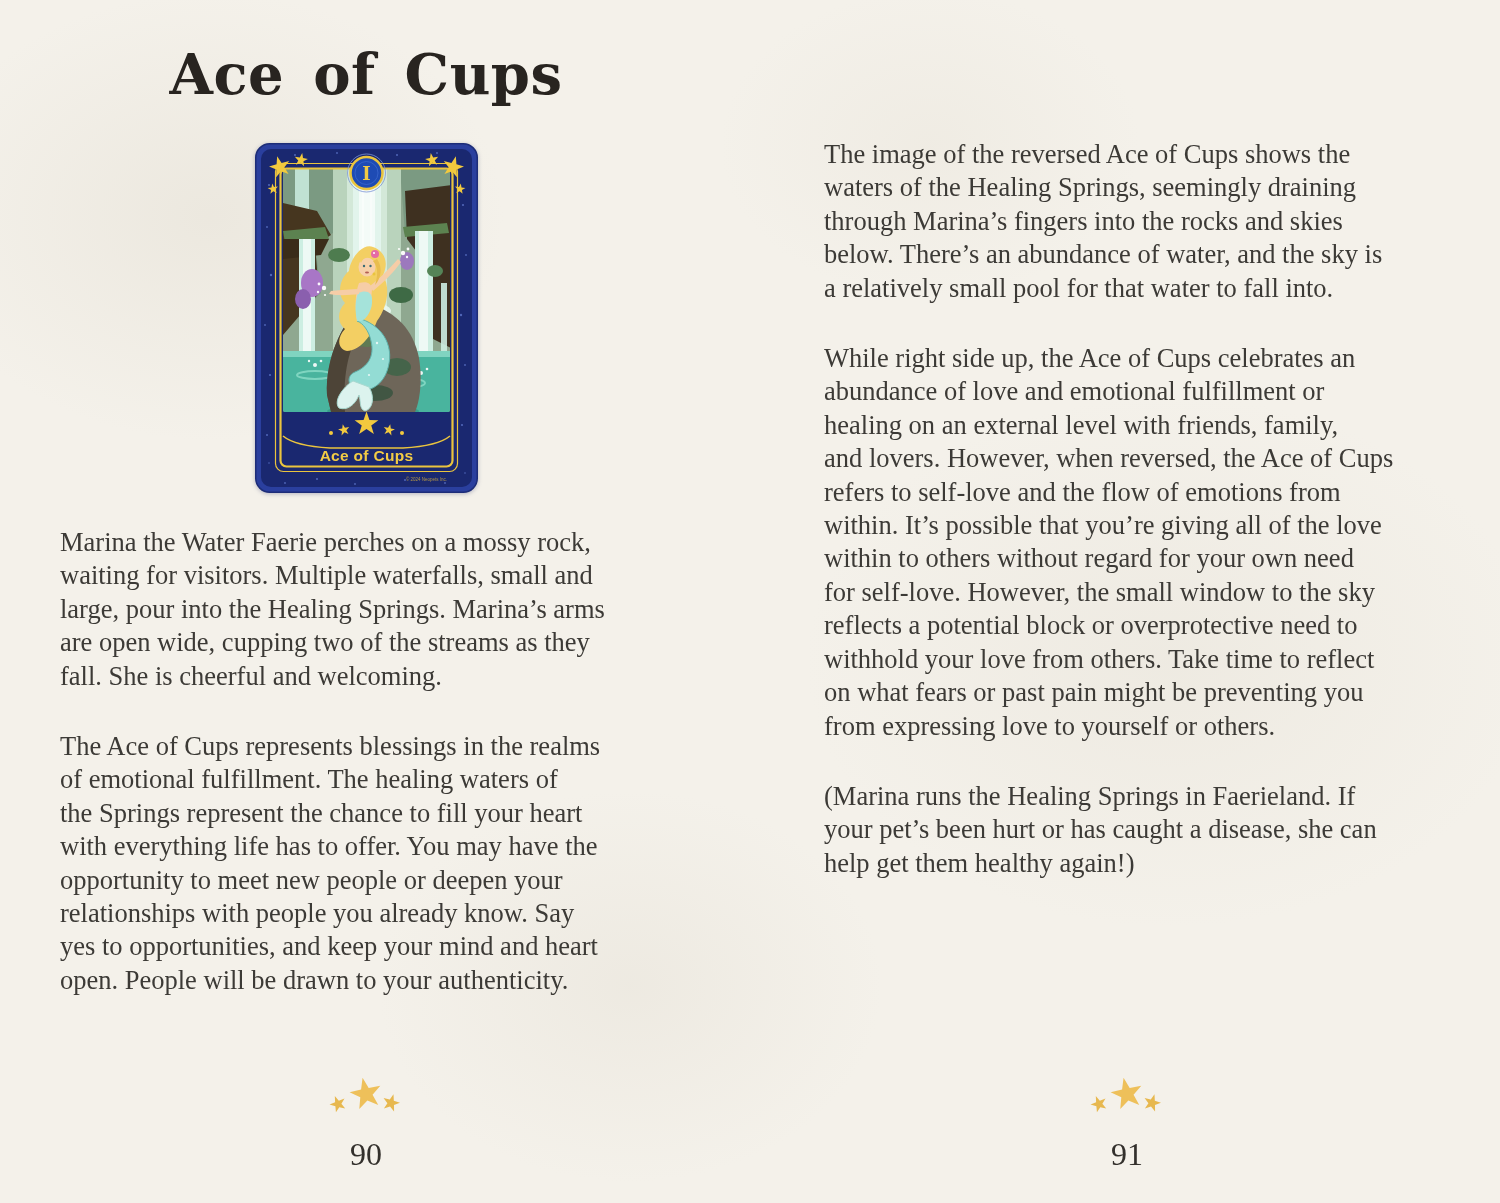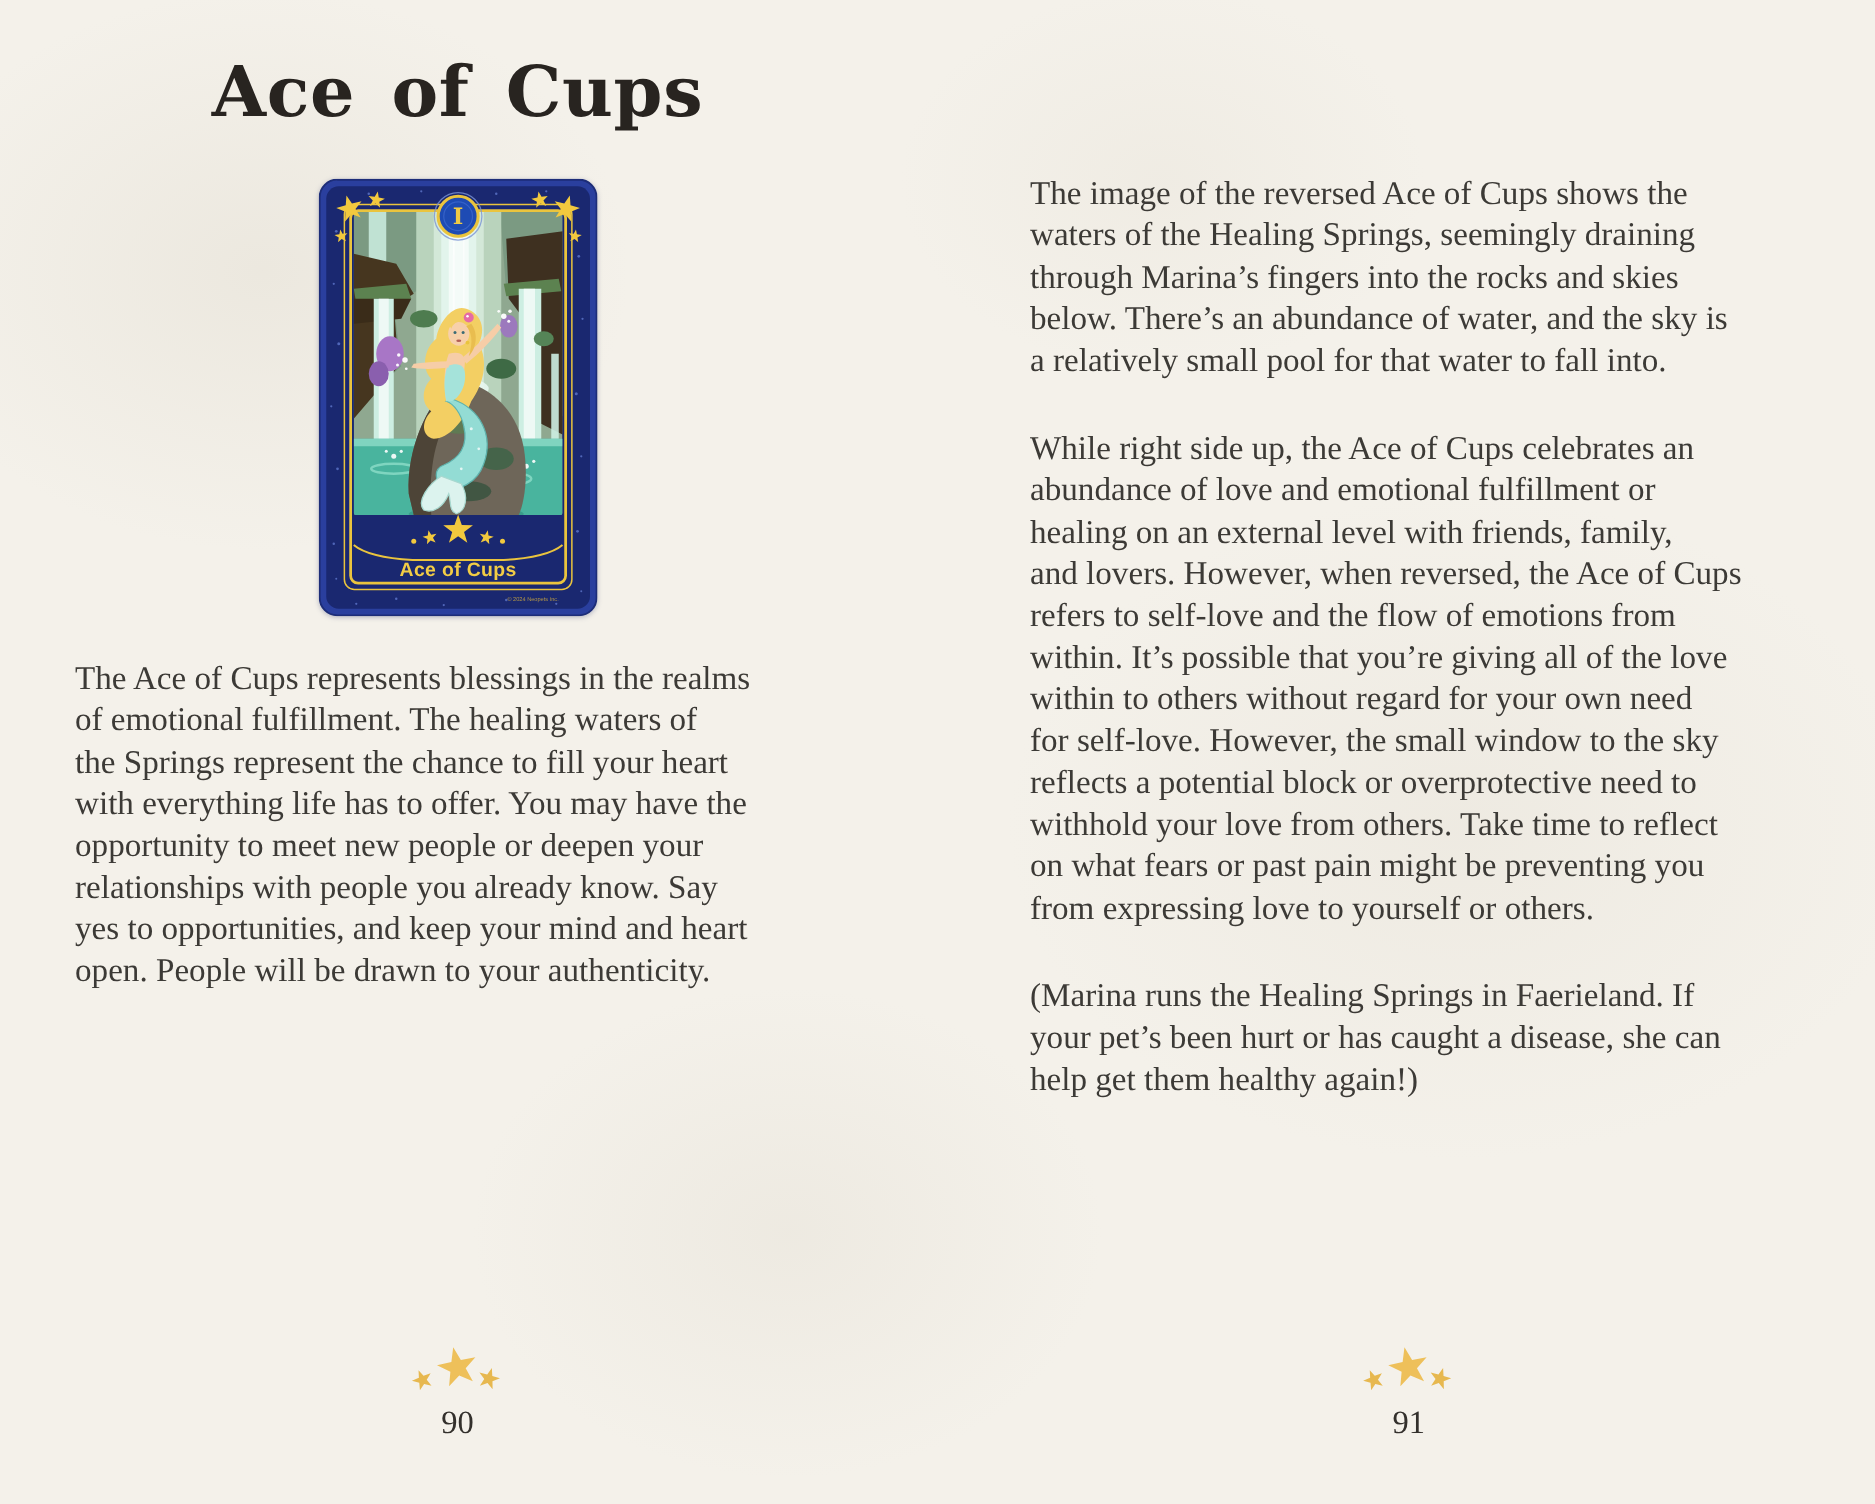--- a/index.html
+++ b/index.html
@@ -29,21 +29,21 @@
   #left-text{left:60px;top:526px;}
   #right-text{left:824px;top:138px;}
   .card-wrap{
     position:absolute;left:255px;top:143px;width:223px;height:350px;
     filter:drop-shadow(0 1px 2px rgba(30,40,100,.30));
   }
   .footer{position:absolute;width:122px;text-align:center;}
   #footer-left{left:305px;top:1076px;}
   #footer-right{left:1066px;top:1076px;}
   .footer svg{display:block;margin:0 auto;}
-  .page-num{font-size:26px;color:#33302c;margin-top:5px;}
+  .page-num{font-size:32px;color:#33302c;margin-top:18px;}
 </style>
 </head>
 <body>
 
 <div class="spread">
 
   <div class="page-title">Ace of Cups</div>
 
   <div class="card-wrap">
     <svg width="223" height="350" viewBox="0 0 223 350" xmlns="http://www.w3.org/2000/svg">
@@ -195,20 +195,25 @@
         <circle cx="147" cy="290" r="2"></circle>
       </g>
 
       <path d="M28,293 Q40,303 75,305 L148,305 Q183,303 195,293" fill="none" stroke="#eac43e" stroke-width="1.6"></path>
       <text x="111.5" y="317.5" text-anchor="middle" font-family="Liberation Sans, sans-serif" font-weight="bold" font-size="15.5" letter-spacing="0.3" fill="#f2cc45">Ace of Cups</text>
       <text x="192" y="338" text-anchor="end" font-family="Liberation Sans, sans-serif" font-size="4.5" fill="#bb9c44" opacity="0.95">© 2024 Neopets Inc.</text>
     </svg>
   </div>
 
   <div class="text-col" id="left-text">
+    <p>Marina the Water Faerie perches on a mossy rock,
+waiting for visitors. Multiple waterfalls, small and
+large, pour into the Healing Springs. Marina’s arms
+are open wide, cupping two of the streams as they
+fall. She is cheerful and welcoming.</p>
     <p>The Ace of Cups represents blessings in the realms
 of emotional fulfillment. The healing waters of
 the Springs represent the chance to fill your heart
 with everything life has to offer. You may have the
 opportunity to meet new people or deepen your
 relationships with people you already know. Say
 yes to opportunities, and keep your mind and heart
 open. People will be drawn to your authenticity.</p>
   </div>
 

